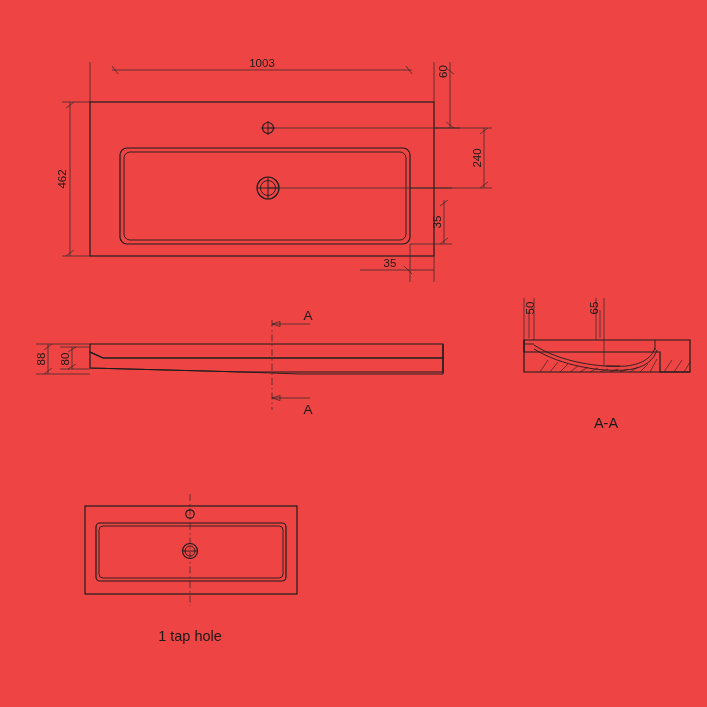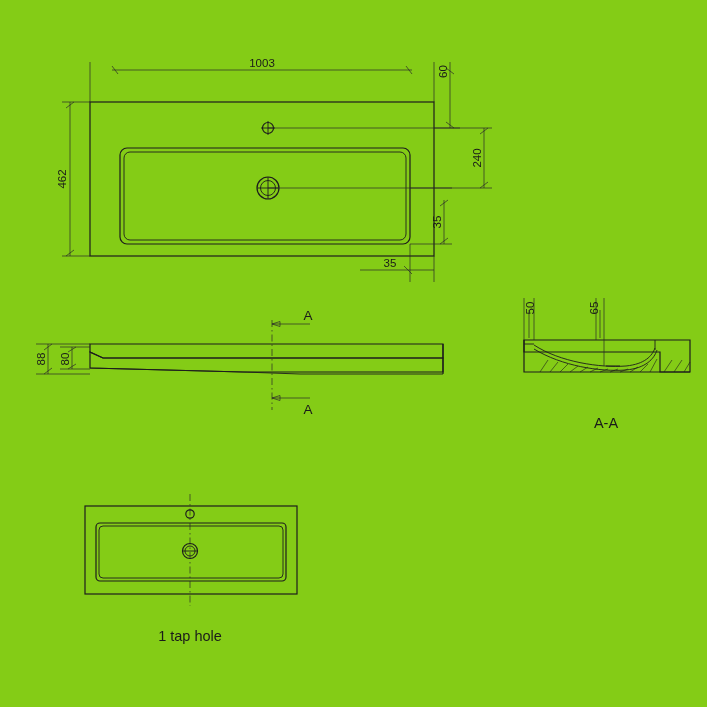--- a/index.html
+++ b/index.html
@@ -8,21 +8,21 @@
     background: #ffffff;
   }
   body {
     font-family: "Liberation Sans", sans-serif;
     color: #1a1a1a;
   }
   #sheet {
     position: relative;
     width: 707px;
     height: 707px;
-    background: #84cc16;
+    background: #ef4444;
     overflow: hidden;
   }
   svg { display: block; }
   .dim-text {
     font-family: "Liberation Sans", sans-serif;
     font-size: 11.5px;
     fill: #1a1a1a;
   }
   .label-text {
     font-family: "Liberation Sans", sans-serif;

